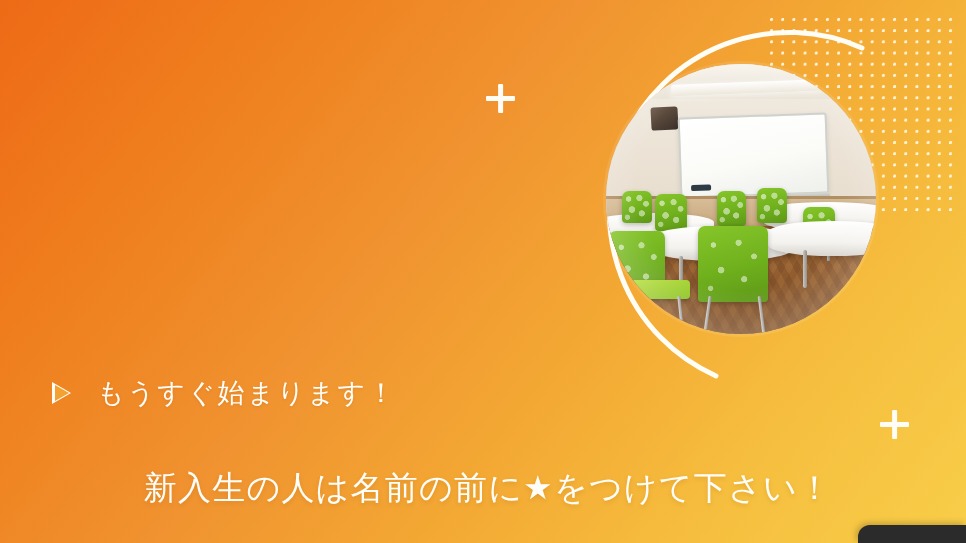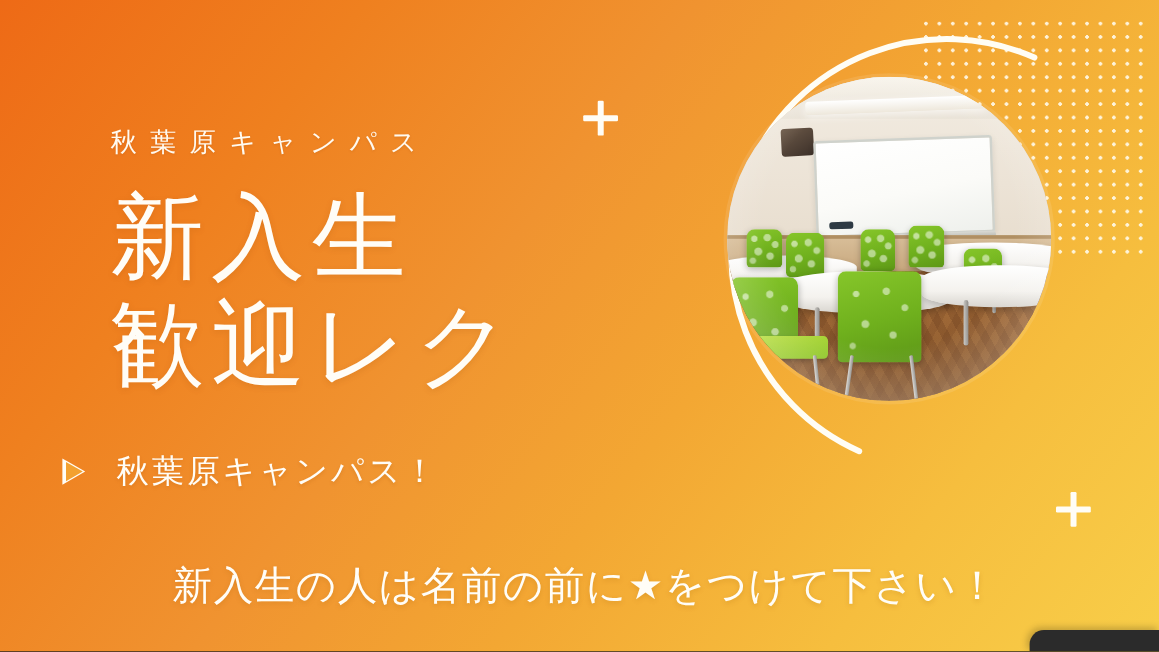--- a/index.html
+++ b/index.html
@@ -322,30 +322,23 @@
       <div class="ph-chairleg" style="left:37%; top:86%; width:3px; height:14%; transform:rotate(8deg);"></div>
       <div class="ph-chairleg" style="left:57%; top:86%; width:3px; height:14%; transform:rotate(-7deg);"></div>
 
       <div class="ph-vignette"></div>
     </div>
   </div>
 
   <div class="plus plus-1"></div>
   <div class="plus plus-2"></div>
 
-  <div class="text-block">
-    <div class="eyebrow">秋葉原キャンパス</div>
-    <div class="headline">
-      <span class="line">新入生</span>
-      <span class="line">歓迎レク</span>
-    </div>
-  </div>
 
   <div class="cta-row">
     <span class="tri-icon"></span>
-    <span class="cta-text">秋葉原キャンパス！</span>
+    <span class="cta-text">もうすぐ始まります！</span>
   </div>
 
   <div class="footer-note">新入生の人は名前の前に★をつけて下さい！</div>
 
   <div class="bottom-bar"></div>
 
 </div>
 
 </body></html>

